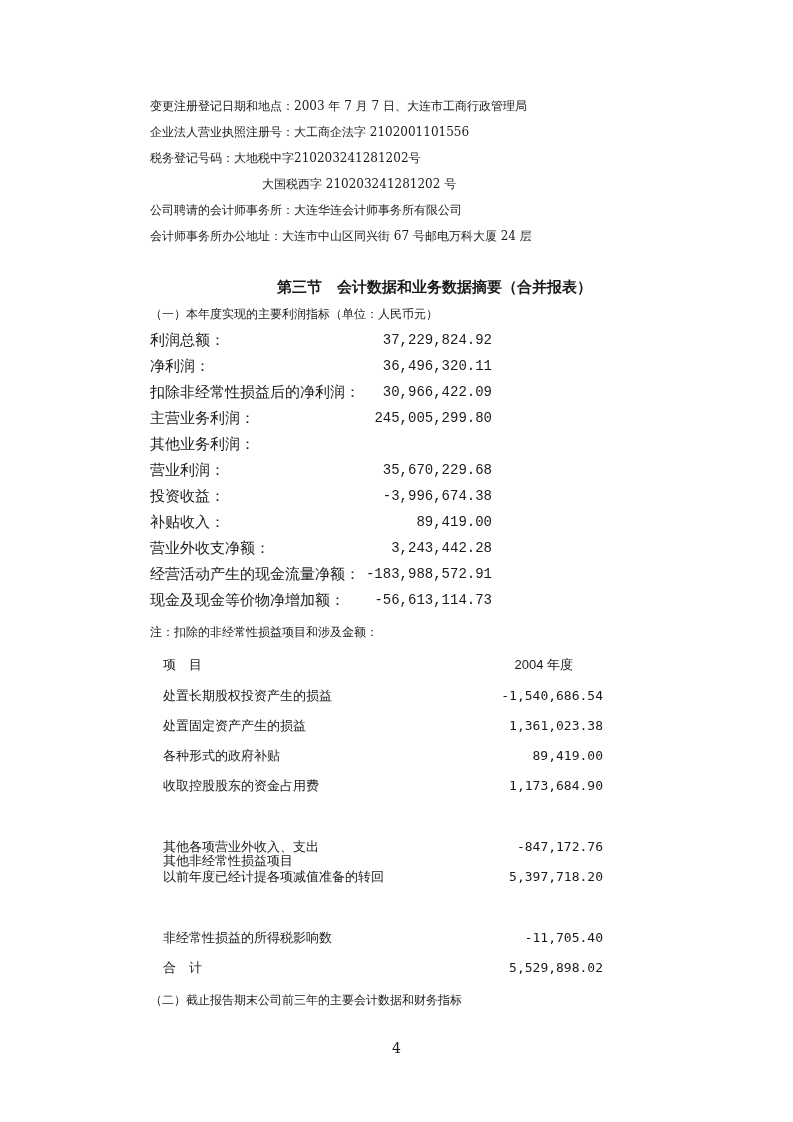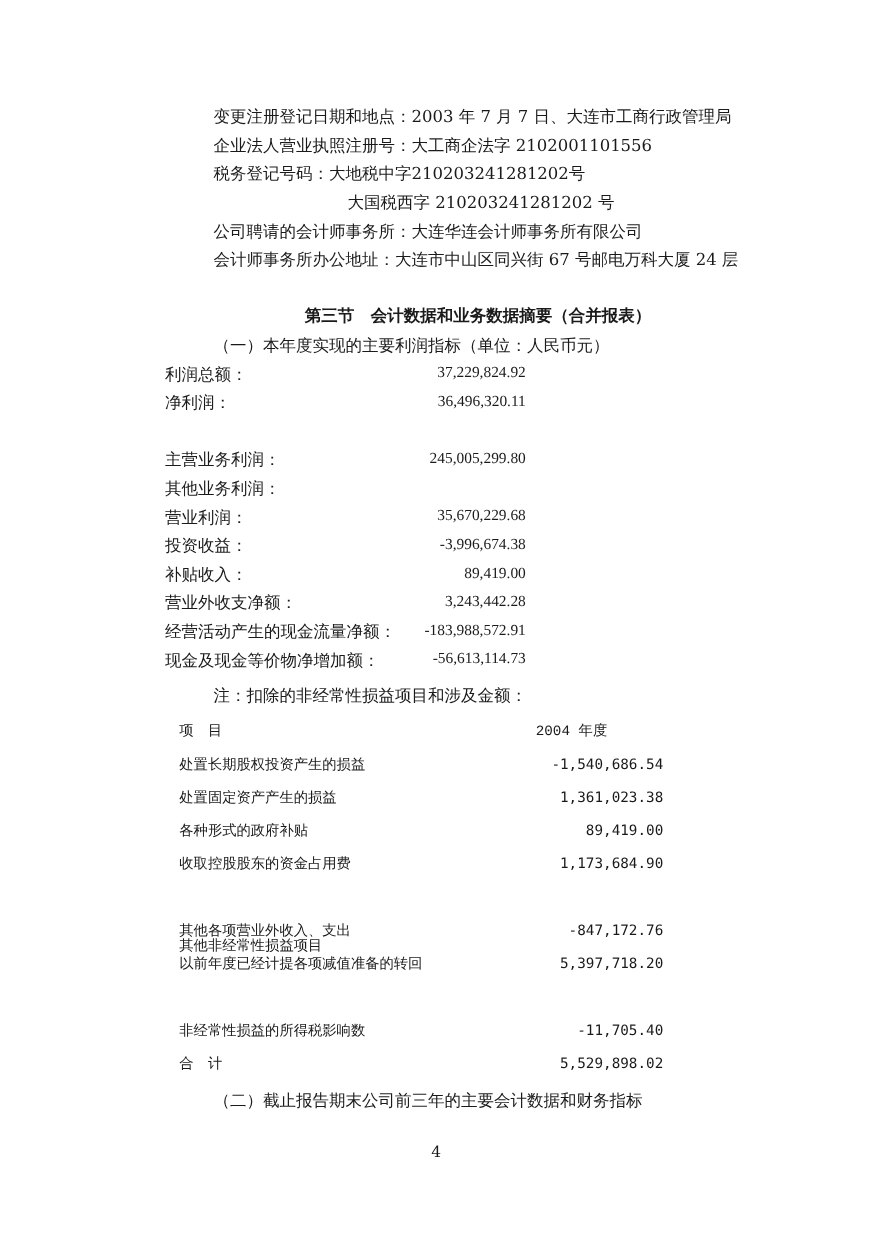--- a/index.html
+++ b/index.html
@@ -3,46 +3,46 @@
   <meta charset="utf-8">
   <style>
     html, body { margin: 0; padding: 0; background: #ffffff; }
     body {
       width: 793px; height: 1122px; position: relative; overflow: hidden;
       font-family: "DejaVu Serif", "Liberation Serif", serif;
       color: #1a1a1a;
     }
     .page { position: absolute; left: 0; top: 0; width: 793px; height: 1122px; }
     .line {
-      position: absolute; left: 150px; font-size: 15px; line-height: 20px; white-space: nowrap; margin-left: 44px;
+      position: absolute; left: 150px; font-size: 12px; line-height: 20px; white-space: nowrap;
     }
-    .indent { left: 272px; }
+    .indent { left: 262px; }
     .heading {
       position: absolute; left: 0; width: 793px; top: 278px; text-align: center;
       font-weight: bold; font-size: 15px; font-family: "DejaVu Sans", "Liberation Sans", sans-serif;
       padding-left: 0px;
     }
     .heading span { display: inline-block; margin-left: 76px; }
     .kv {
       position: absolute; left: 150px; width: 346px; height: 22px; font-size: 15px; line-height: 22px;
     }
     .kv .k { position: absolute; left: 0; white-space: nowrap; }
     .kv .v {
-      position: absolute; right: 18px; white-space: nowrap;
-      font-family: Liberation Serif, serif; font-size: 14px;
+      position: absolute; right: 4px; white-space: nowrap;
+      font-family: Liberation Mono, monospace; font-size: 14px;
     }
     .tbl-row {
       position: absolute; left: 163px; width: 440px; height: 20px; font-size: 13px; line-height: 20px; text-align: right;
     }
     .tbl-row .k { position: absolute; left: 0; white-space: nowrap; }
     .tbl-row .v {
       position: absolute; right: 0; white-space: nowrap;
       font-family: "DejaVu Sans Mono", "Liberation Mono", monospace; font-size: 13px;
     }
-    .tbl-head .v { font-family: Liberation Mono, monospace; right: 51px; }
+    .tbl-head .v { font-family: Liberation Sans, sans-serif; right: 30px; }
     .page-num {
       position: absolute; top: 1040px; left: 0; width: 793px; text-align: center; font-size: 14px;
     }
   </style>
 </head>
 <body>
 
 <div class="page">
 
   <div class="line" style="top:96px">变更注册登记日期和地点：2003 年 7 月 7 日、大连市工商行政管理局</div>
@@ -56,20 +56,24 @@
 
   <div class="line" style="top:304px">（一）本年度实现的主要利润指标（单位：人民币元）</div>
 
   <div class="kv" style="top:329px">
       <span class="k">利润总额：</span>
       <span class="v">37,229,824.92</span>
     </div>
   <div class="kv" style="top:355px">
       <span class="k">净利润：</span>
       <span class="v">36,496,320.11</span>
+    </div>
+  <div class="kv" style="top:381px">
+      <span class="k">扣除非经常性损益后的净利润：</span>
+      <span class="v">30,966,422.09</span>
     </div>
   <div class="kv" style="top:407px">
       <span class="k">主营业务利润：</span>
       <span class="v">245,005,299.80</span>
     </div>
   <div class="kv" style="top:433px">
       <span class="k">其他业务利润：</span>
       <span class="v"></span>
     </div>
   <div class="kv" style="top:459px">

